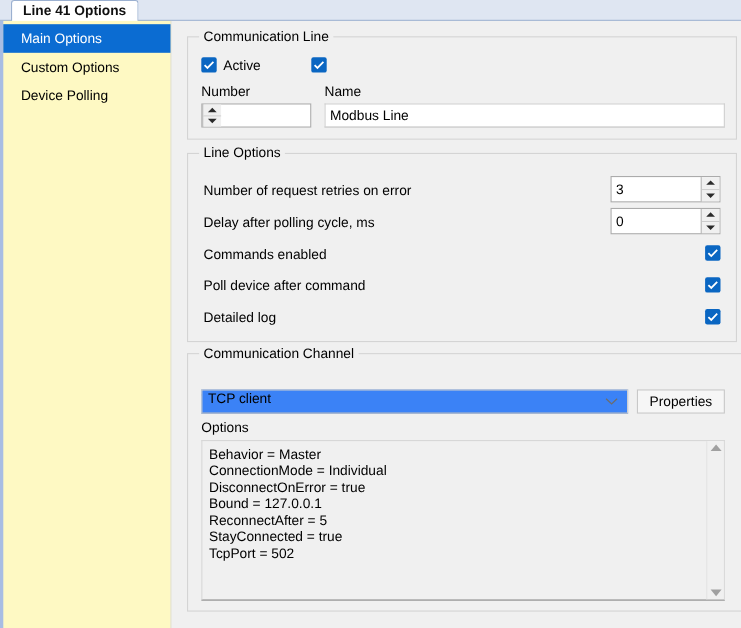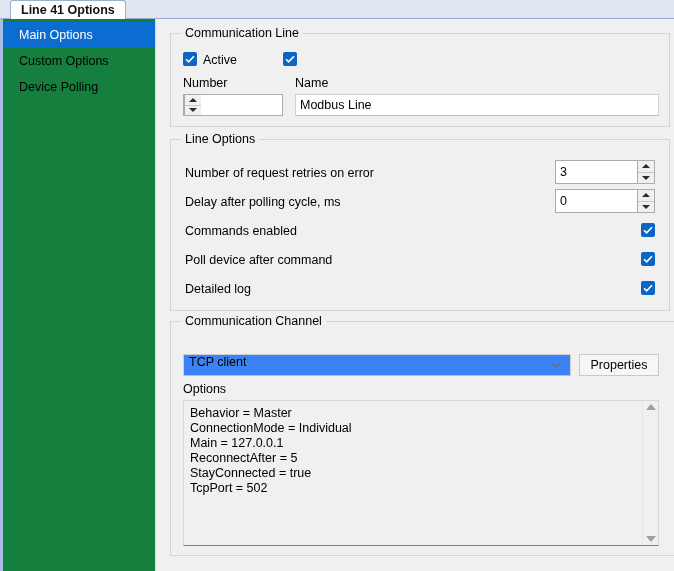--- a/index.html
+++ b/index.html
@@ -44,21 +44,21 @@
     box-sizing: border-box;
     white-space: nowrap;
   }
 
   
   .sidebar {
     position: absolute;
     left: 0; top: 19px;
     width: 156px;
     height: 552px;
-    background: #15803d;
+    background: #fef9c3;
     border-left: 3px solid #a8bde3;
     border-right: 1px solid #d9d9d9;
     box-sizing: border-box;
     padding-top: 3px;
   }
   .side-item {
     height: 26px;
     display: flex;
     align-items: center;
     padding-left: 16px;
@@ -392,21 +392,22 @@
     <div class="btn" style="left:408px; top:32px; width:80px; height:22px;">
       <span>Properties</span>
     </div>
 
     <div class="lbl" style="left:12px; top:60px;">Options</div>
 
     <div class="optsbox" style="left:12px; top:78px; width:476px; height:146px;">
       <div class="lines">
         <div class="line">Behavior = Master</div>
         <div class="line">ConnectionMode = Individual</div>
-        <div class="line">Main = 127.0.0.1</div>
+        <div class="line">DisconnectOnError = true</div>
+        <div class="line">Bound = 127.0.0.1</div>
         <div class="line">ReconnectAfter = 5</div>
         <div class="line">StayConnected = true</div>
         <div class="line">TcpPort = 502</div>
       </div>
       <div class="vscroll">
         <span class="sb-up"></span>
         <span class="sb-dn"></span>
       </div>
     </div>
   </div>

